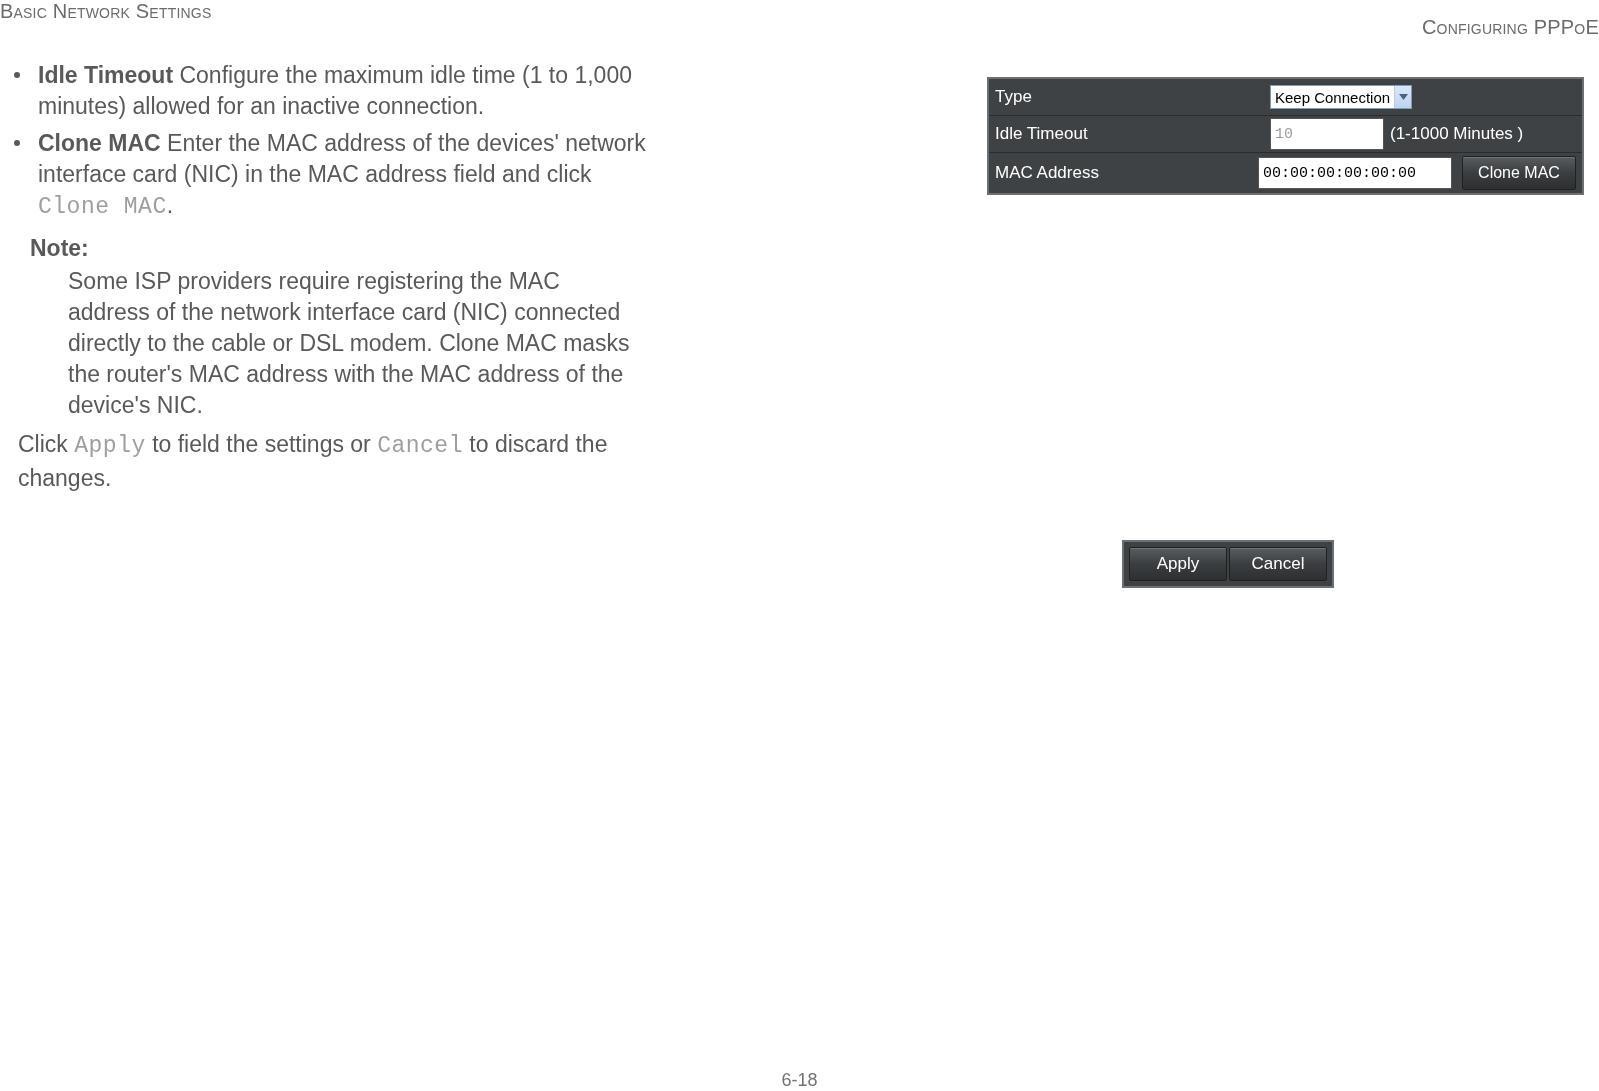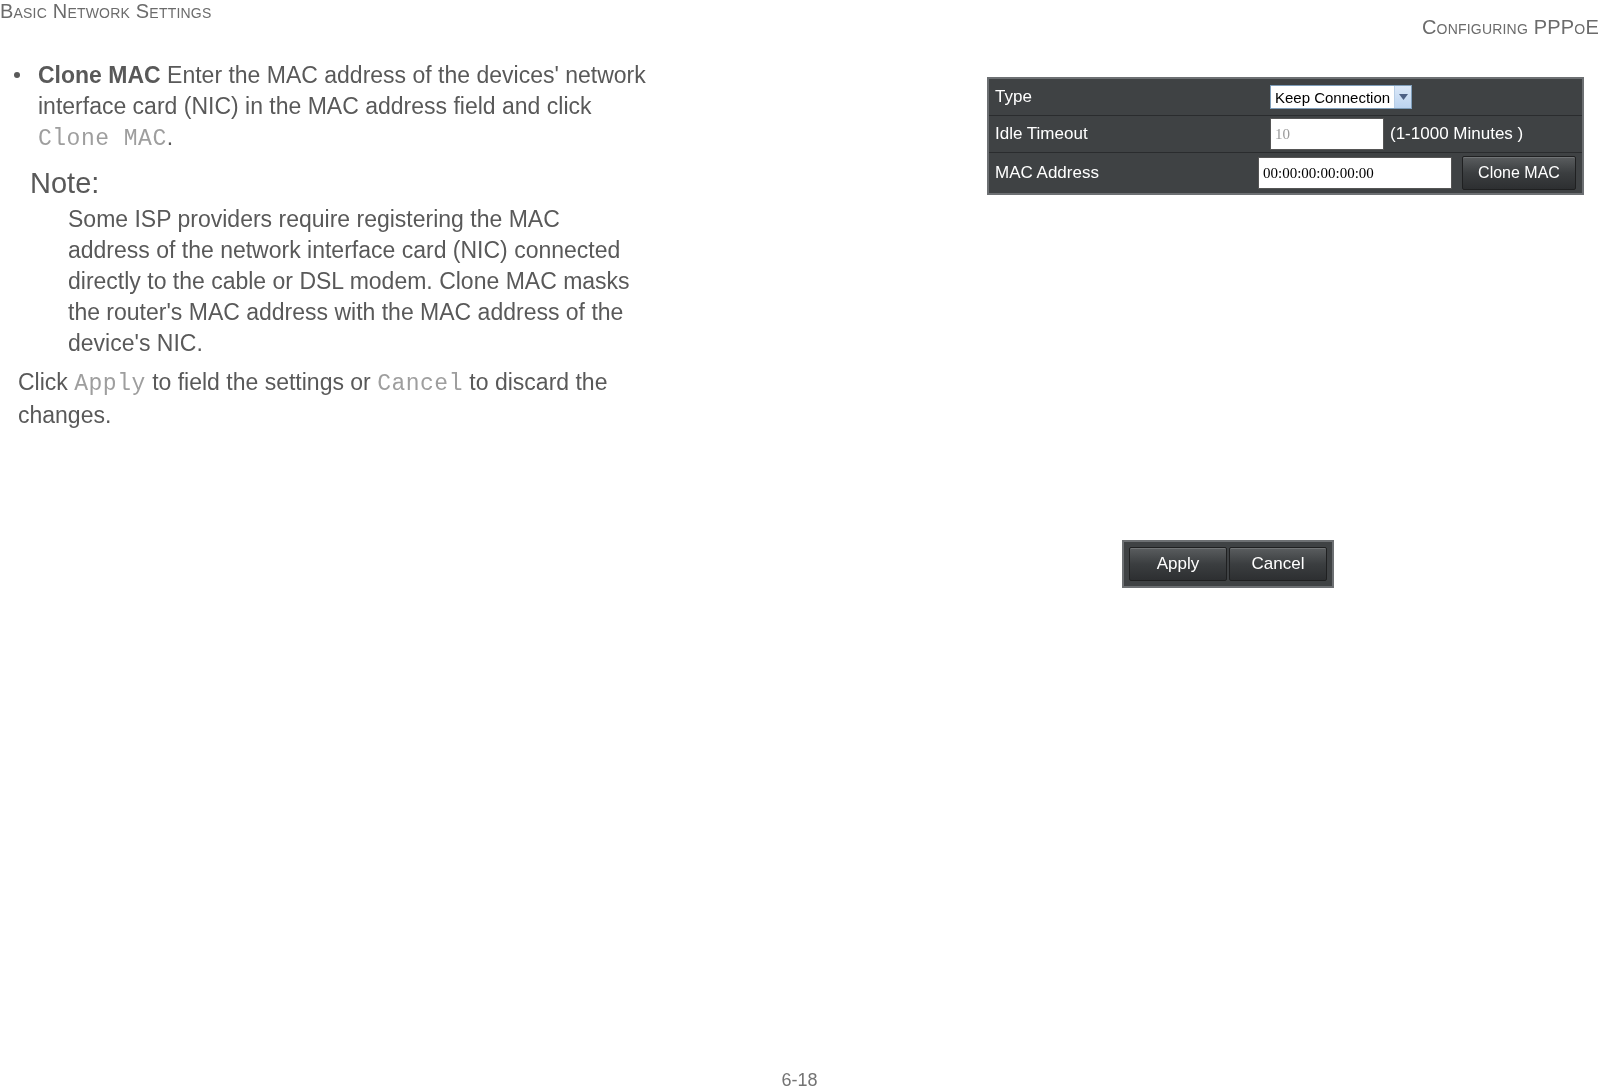--- a/index.html
+++ b/index.html
@@ -76,22 +76,22 @@
     font-family: "Courier New", Courier, monospace;
     color: #9e9e9e;
     letter-spacing: 0.5px;
   }
 
   .note-block {
     margin-top: 12px;
     margin-left: -8px;
   }
   .note-label {
-    font-weight: normal;
-    font-size: 29px;
+    font-weight: bold;
+    font-size: 23px;
     color: #595959;
   }
   .note-body {
     margin-left: 38px;
     margin-top: 4px;
     font-size: 23px;
     line-height: 1.35;
     color: #595959;
   }
   .outro {
@@ -159,21 +159,21 @@
   }
   .select-btn svg { display:block; }
 
   .text-input {
     height: 20px;
     border: 1px solid #555;
     background: #ffffff;
     color: #9a9a9a;
     font-size: 15px;
     padding: 5px 4px;
-    font-family: Liberation Serif, serif;
+    font-family: Liberation Mono, monospace;
   }
   .idle-input { width: 104px; }
   .mac-input  { width: 184px; color:#000; }
   .hint-text { color: #ffffff; font-size: 17px; }
 
   .clone-btn {
     height: 32px;
     width: 112px;
     margin-left: 4px;
     margin-right: 6px;
@@ -225,20 +225,23 @@
 </head>
 <body>
 
 <div class="page">
 
   <div class="header-left">Basic Network Settings</div>
   <div class="header-right">Configuring PPPoE</div>
 
   <div class="content-left">
     <ul class="bullets">
+      <li>
+        <span class="term">Idle Timeout</span><span>  Configure the maximum idle time (1 to 1,000 minutes) allowed for an inactive connection.</span>
+      </li>
       <li>
         <span class="term">Clone MAC</span><span>  Enter the MAC address of the devices' net­work interface card (NIC) in the MAC address field and click </span><span class="mono">Clone MAC</span><span>.</span>
       </li>
     </ul>
 
     <div class="note-block">
       <div class="note-label">Note:</div>
       <div class="note-body">Some ISP providers require registering the MAC address of the network interface card (NIC) connected directly to the cable or DSL modem. Clone MAC masks the router's MAC address with the MAC address of the device's NIC.</div>
     </div>
 

